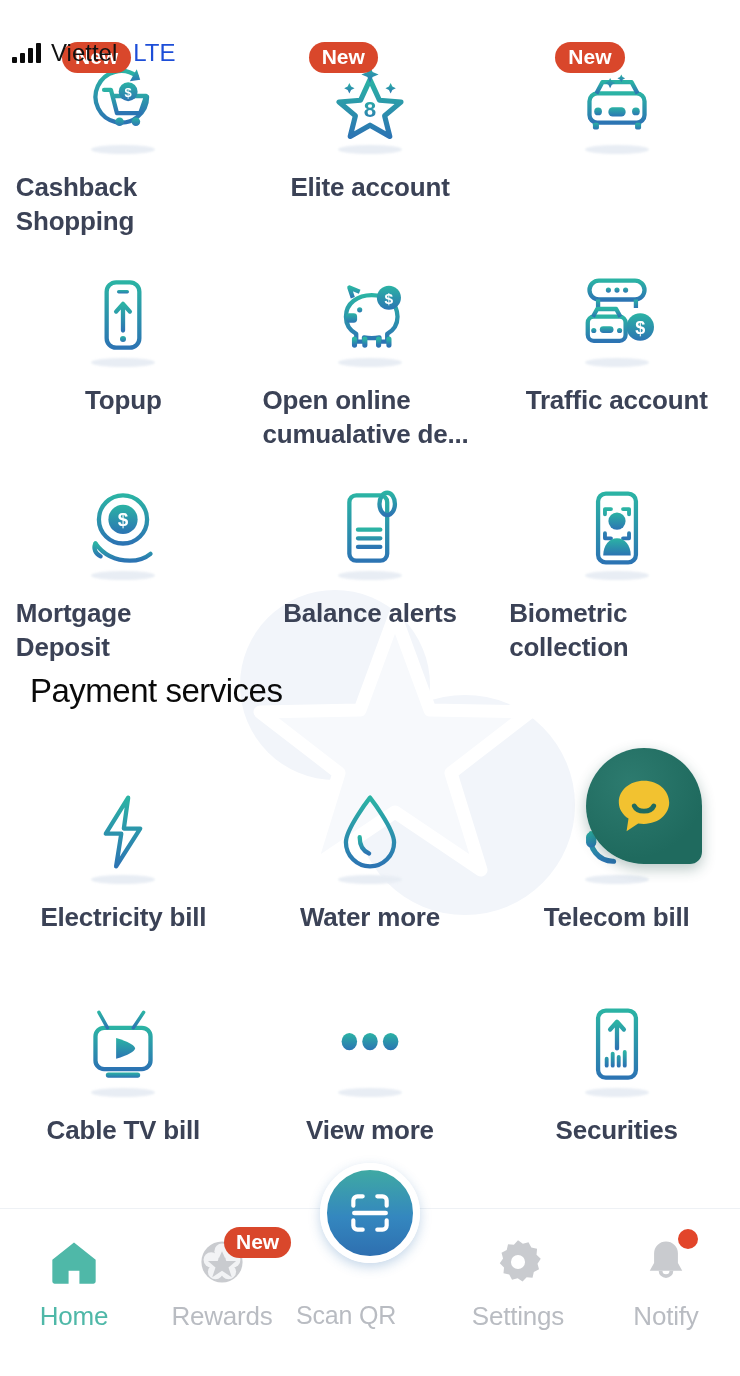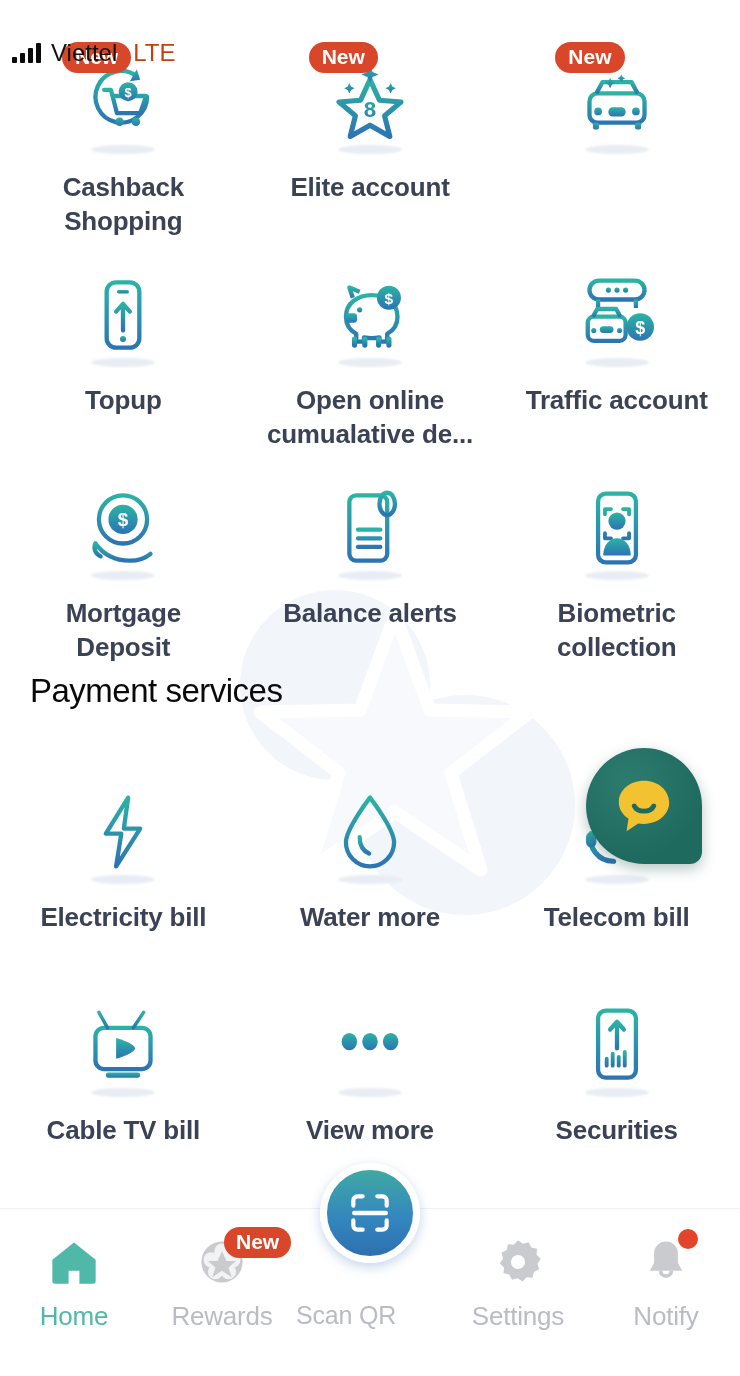--- a/index.html
+++ b/index.html
@@ -38,21 +38,21 @@
   }
   .sig i { display: block; width: 5px; background: #0a0a0a; border-radius: 1px; }
   .sig i:nth-child(1) { height: 6px; }
   .sig i:nth-child(2) { height: 10px; }
   .sig i:nth-child(3) { height: 15px; }
   .sig i:nth-child(4) { height: 20px; }
   .carrier {
     font-size: 24px; color: #111; margin-left: 10px;
     font-family: "Liberation Sans", sans-serif;
   }
-  .nettype { font-size: 24px; color: #c2410c; margin-left: 16px; }
+  .nettype { font-size: 24px; color: #1d4ed8; margin-left: 16px; }
 
   
   .scroll {
     position: absolute; inset: 0;
     z-index: 10;
   }
   .grid {
     position: absolute;
     left: 0; width: 740px;
     display: grid;
@@ -74,21 +74,20 @@
   .shadow-ellipse {
     position: absolute;
     bottom: -4px; left: 50%; transform: translateX(-50%);
     width: 64px; height: 9px;
     background: #e8edf4;
     border-radius: 50%;
     filter: blur(1.2px);
   }
   .label {
     margin-top: 20px;
-    text-align: center;
     font-size: 26px;
     font-weight: bold;
     line-height: 1.32;
     color: #3b4256;
     letter-spacing: -0.2px;
     max-width: 215px;
   }
   .badge-new {
     position: absolute;
     top: 2px; left: 62px;

